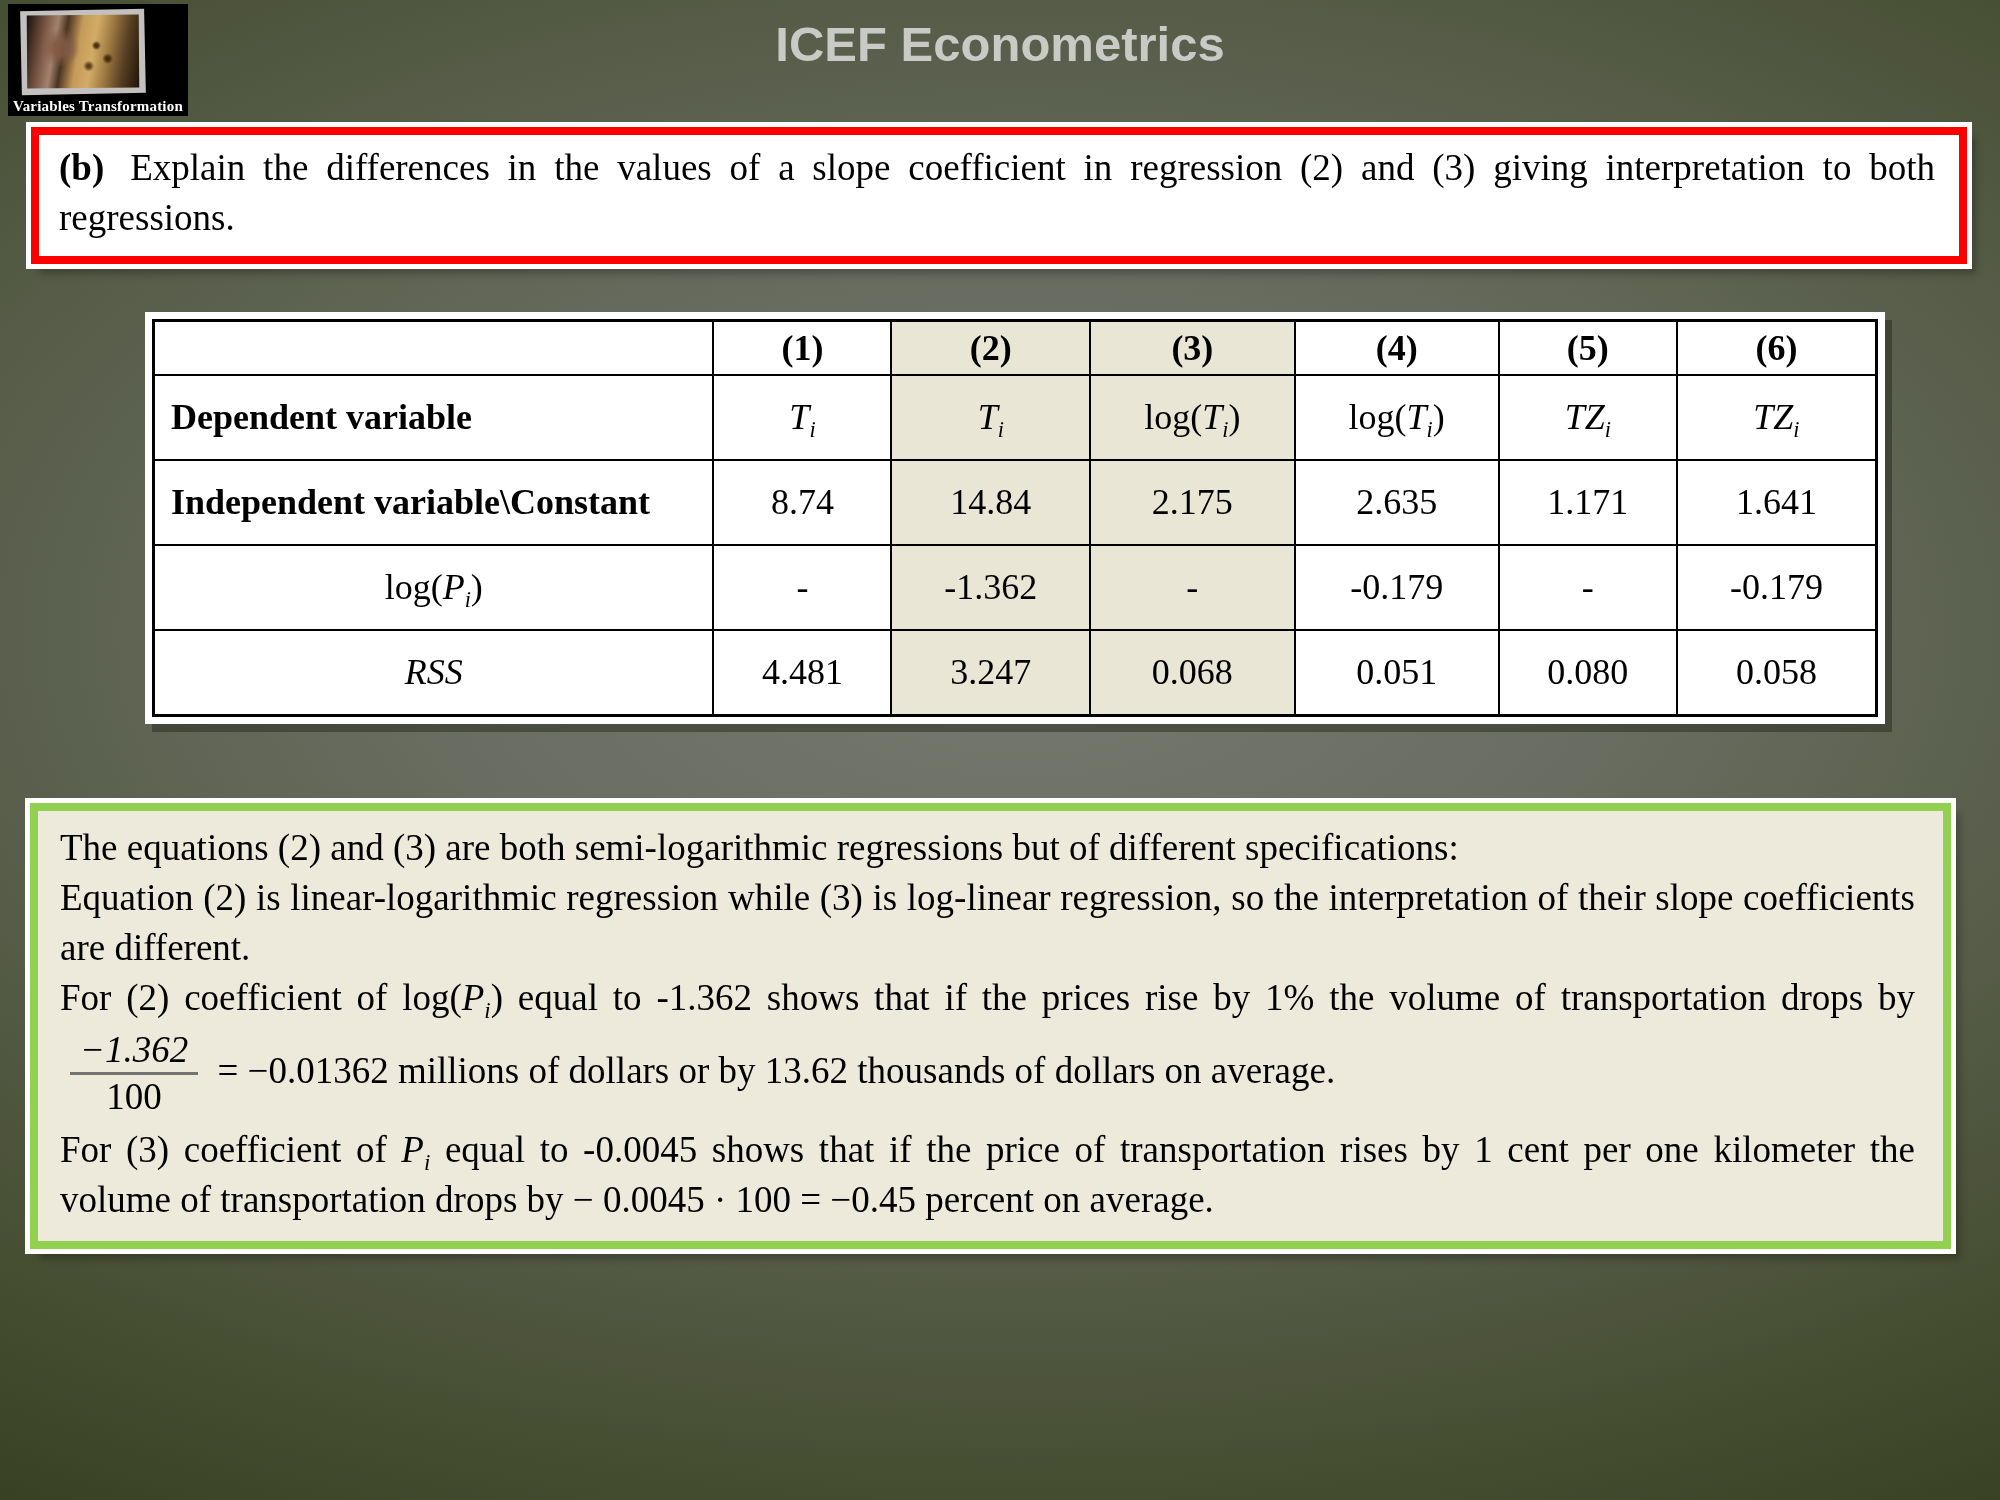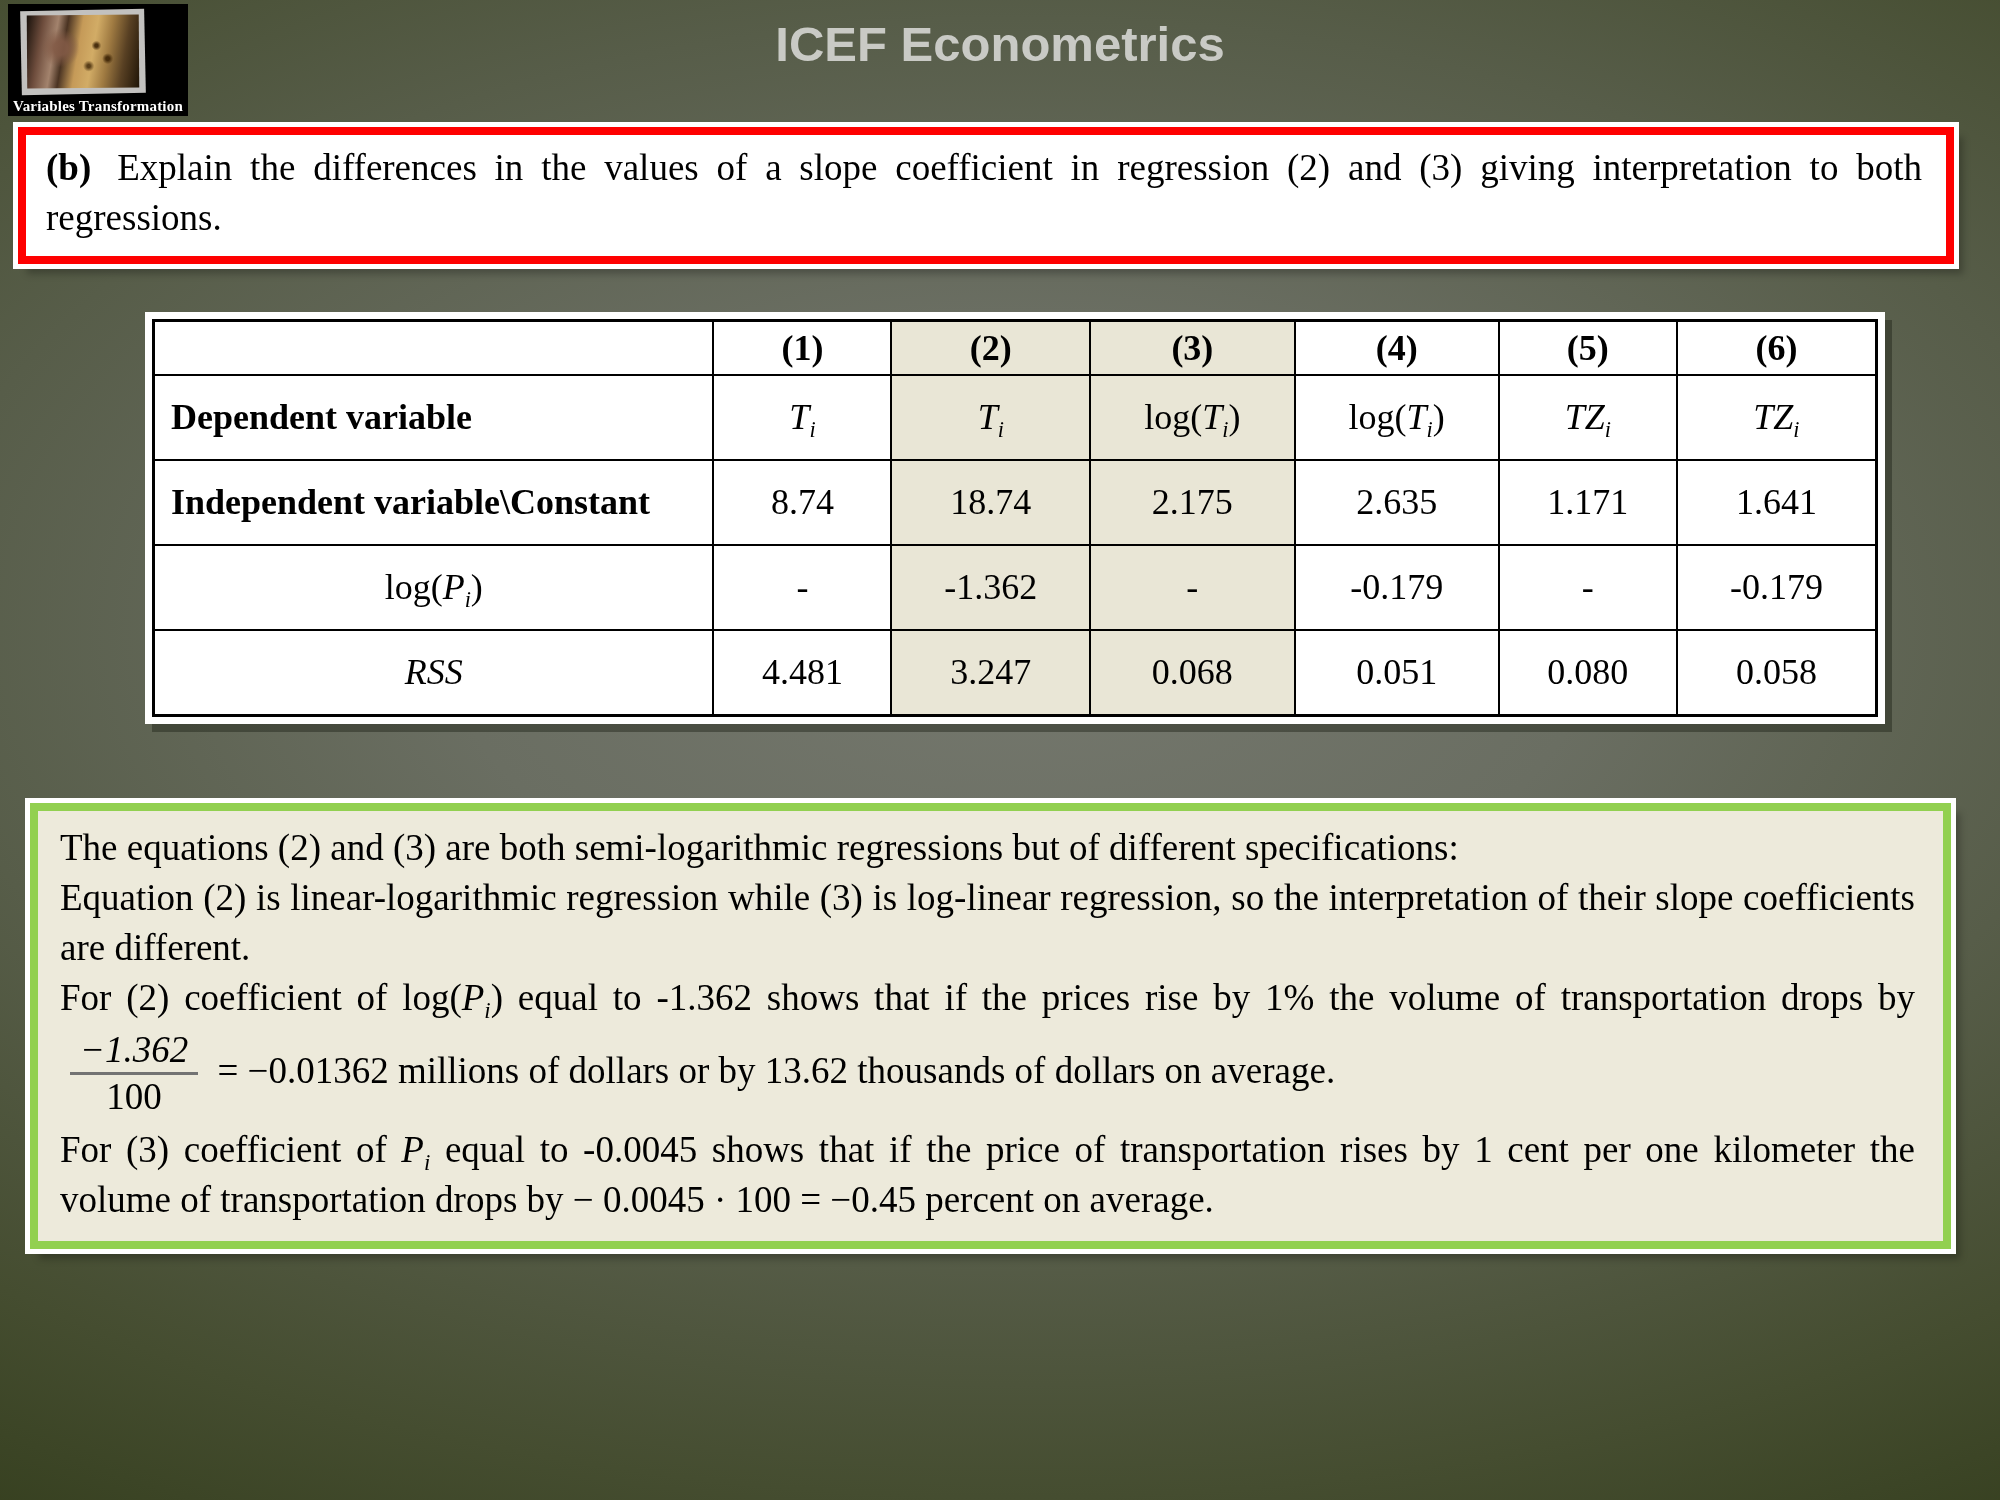--- a/index.html
+++ b/index.html
@@ -24,21 +24,21 @@
         #c59a58 46%,#d2ac66 58%,#a07b42 70%,#584023 84%,#201507 100%);}
   .badge-caption{position:absolute;left:0;right:0;bottom:1px;text-align:center;color:#fff;
     font-weight:bold;font-size:15px;letter-spacing:.2px;}
 
   
   .title{position:absolute;left:0;top:16px;width:100%;text-align:center;
     font-family:"Liberation Sans","DejaVu Sans",sans-serif;font-weight:bold;
     font-size:49px;color:var(--title-gray,#c9cac5);}
 
   
-  .question{position:absolute;left:18px;top:127px;width:1936px;box-sizing:border-box;
+  .question{position:absolute;left:31px;top:127px;width:1936px;box-sizing:border-box;
     background:#fff;border:8px solid var(--accent-red,#fe0000);
     box-shadow:0 0 0 5px #fff, 9px 10px 7px rgba(0,0,0,.25);
     padding:8px 24px 12px 20px;font-size:37px;line-height:1.36;text-align:justify;}
   .question b{margin-right:26px;}
 
   
   .table-panel{position:absolute;left:145px;top:312px;width:1740px;height:412px;
     box-sizing:border-box;background:#fff;padding:7px;
     box-shadow:7px 8px 0 rgba(32,36,24,.45);}
   table{width:100%;height:100%;border-collapse:collapse;border:3px solid #000;}
@@ -99,21 +99,21 @@
             <td><i>T</i><sub><i>i</i></sub></td>
             <td class="hl"><i>T</i><sub><i>i</i></sub></td>
             <td class="hl">log(<i>T</i><sub><i>i</i></sub>)</td>
             <td>log(<i>T</i><sub><i>i</i></sub>)</td>
             <td><i>TZ</i><sub><i>i</i></sub></td>
             <td><i>TZ</i><sub><i>i</i></sub></td>
           </tr>
           <tr>
             <td class="lab-left">Independent variable\Constant</td>
             <td>8.74</td>
-            <td class="hl">18.74</td>
+            <td class="hl">14.84</td>
             <td class="hl">2.175</td>
             <td>2.635</td>
             <td>1.171</td>
             <td>1.641</td>
           </tr>
           <tr>
             <td>log(<i>P</i><sub><i>i</i></sub>)</td>
             <td>-</td>
             <td class="hl">-1.362</td>
             <td class="hl">-</td>

